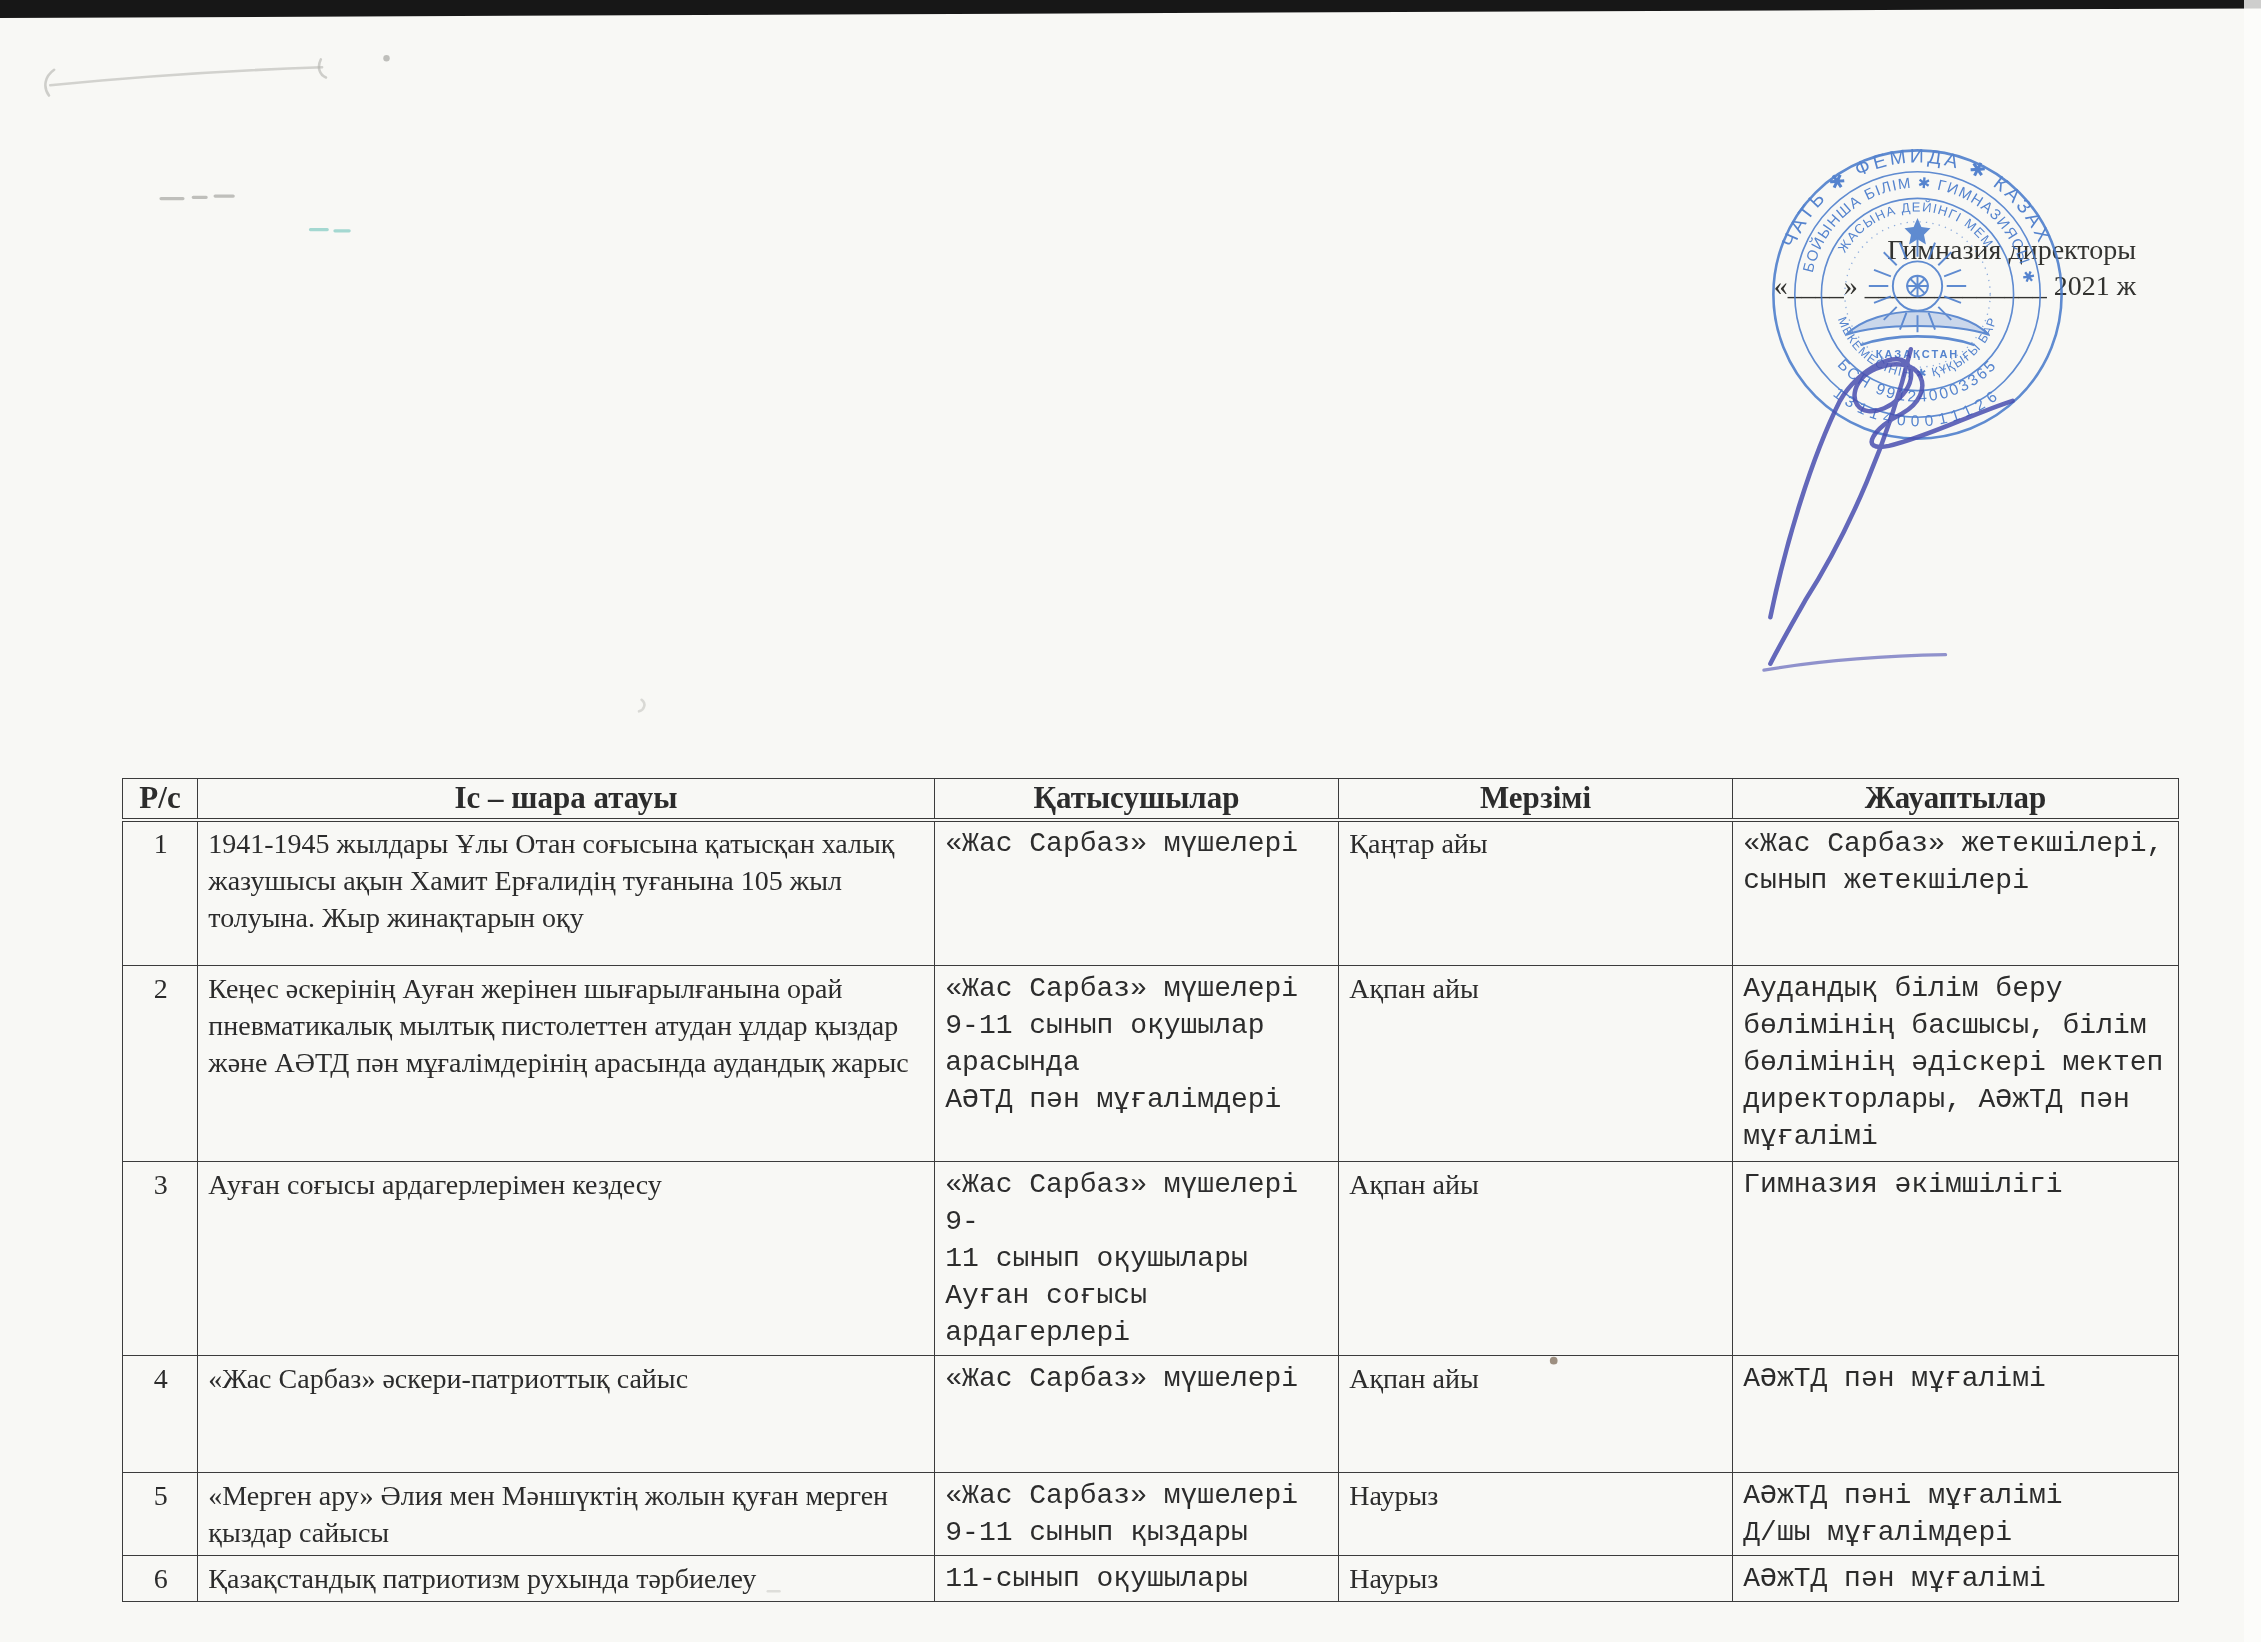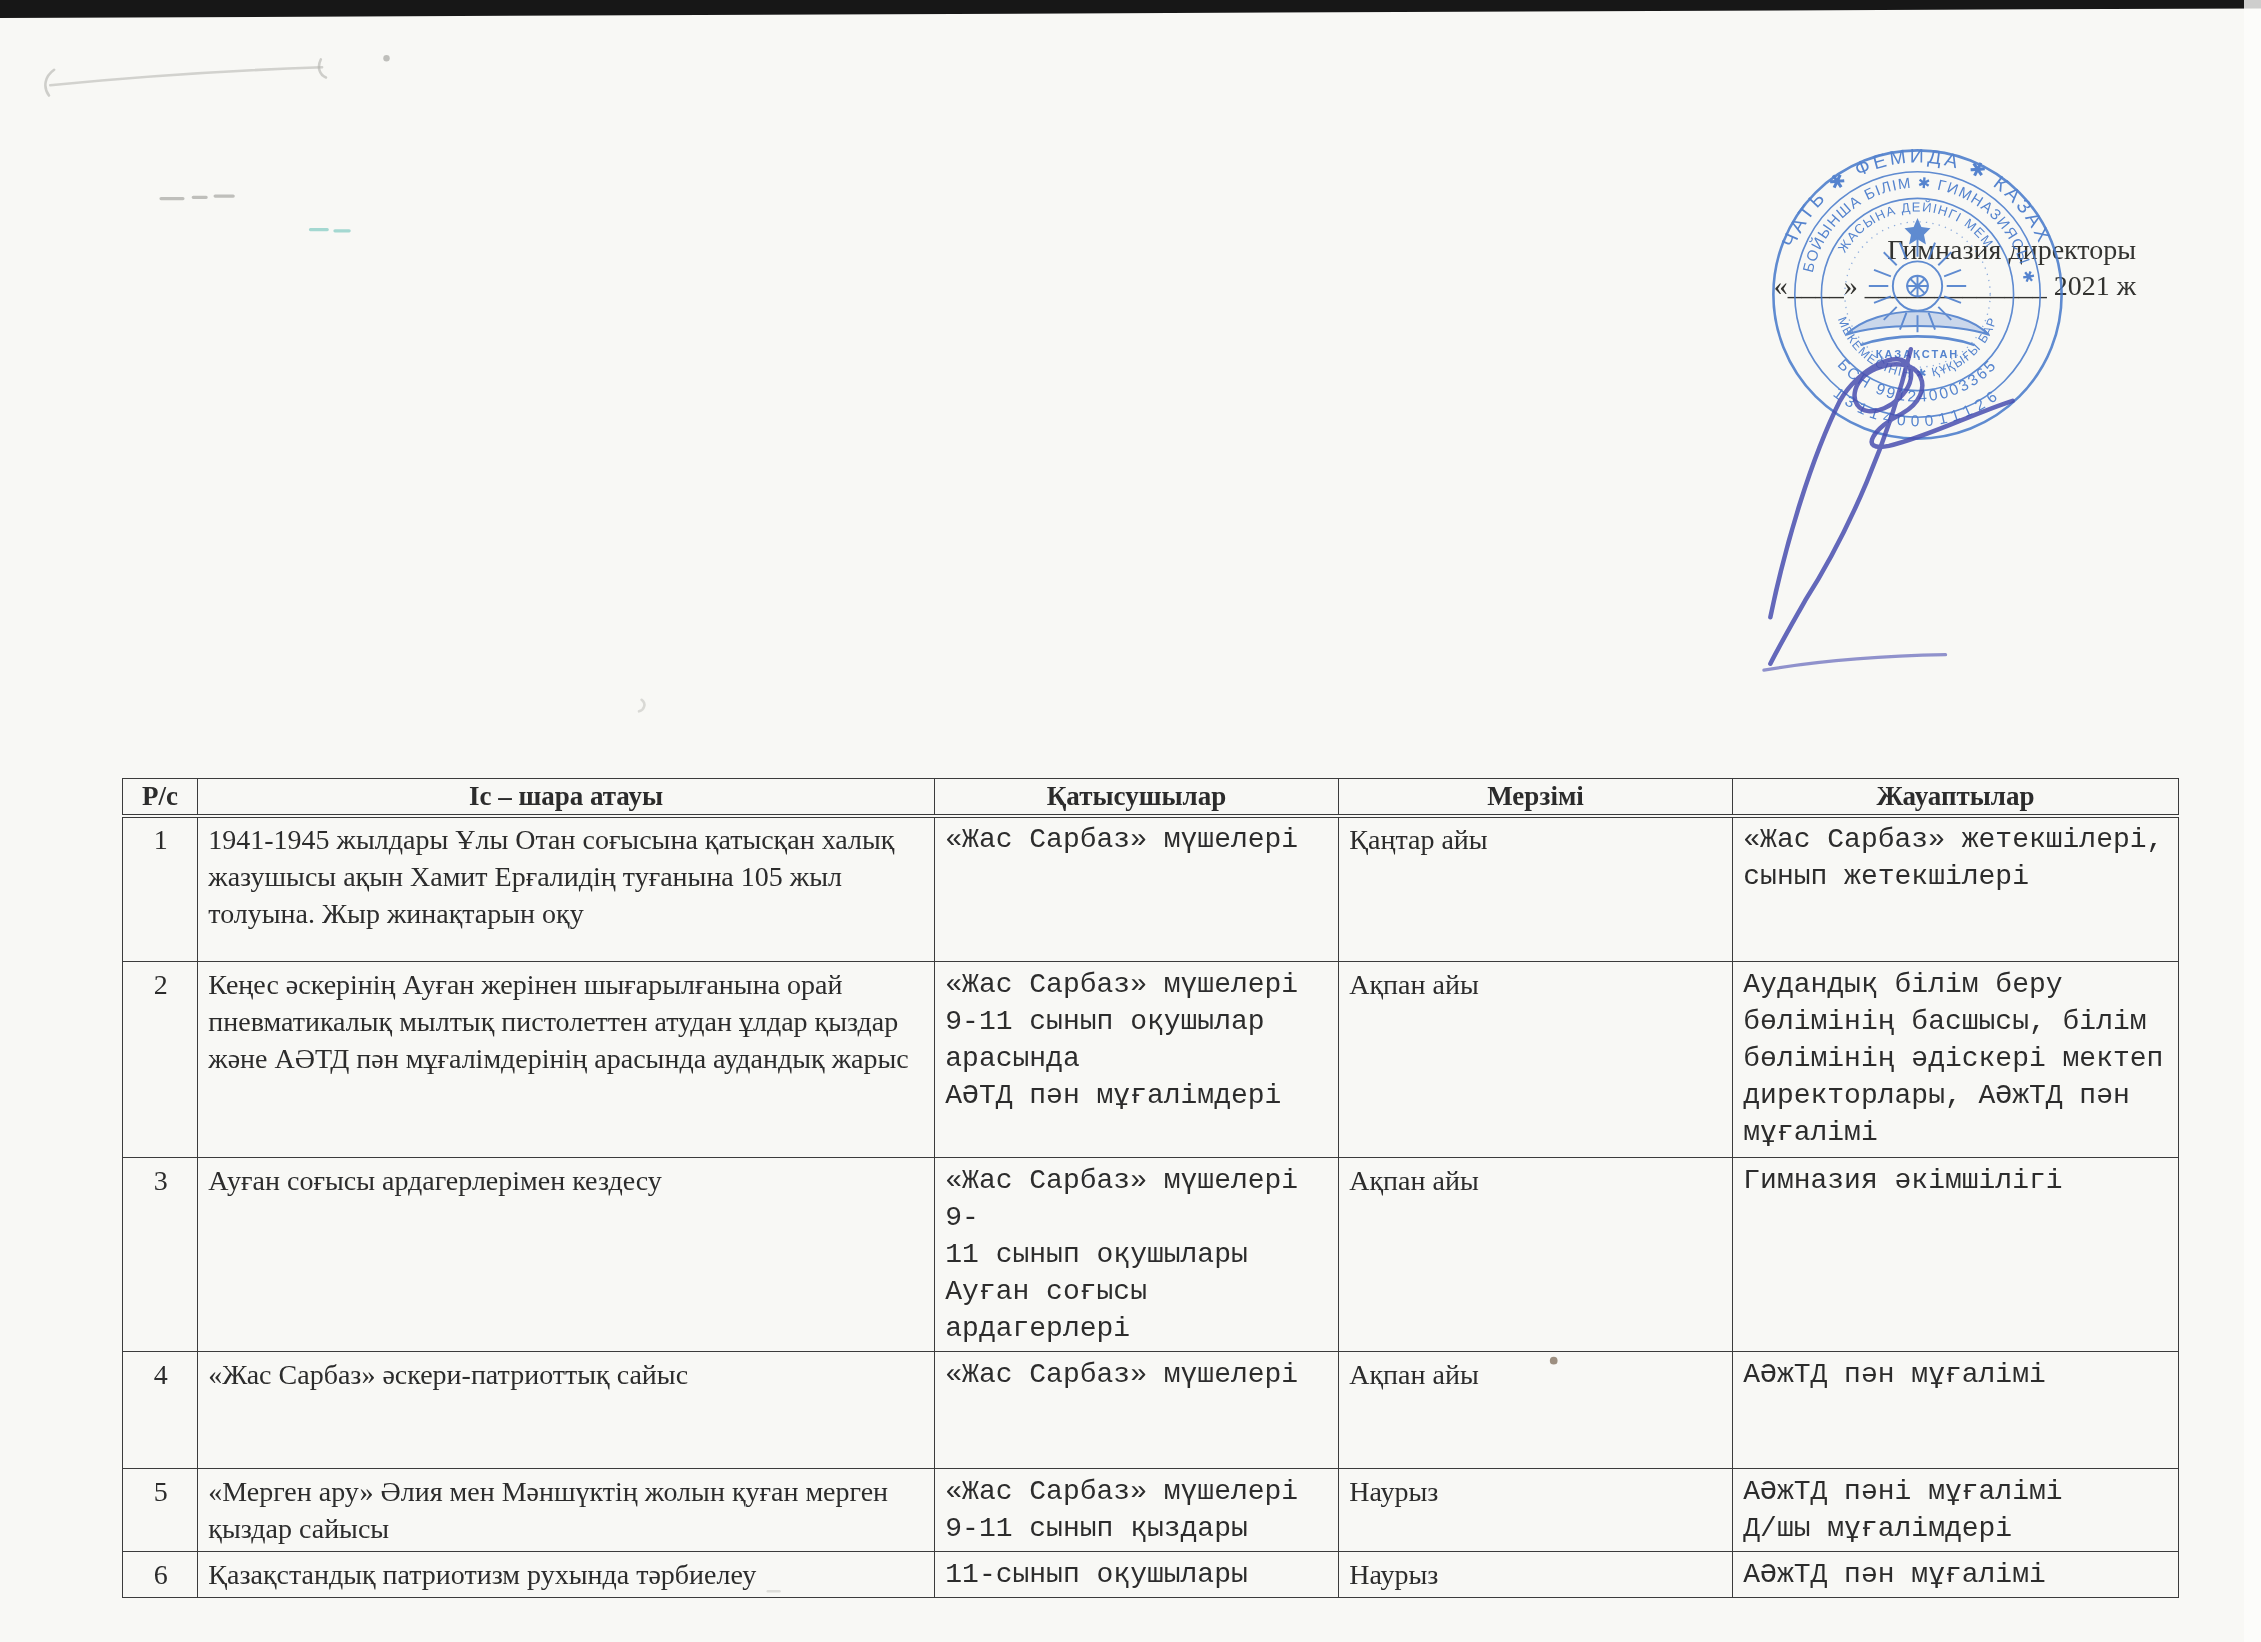--- a/index.html
+++ b/index.html
@@ -34,21 +34,21 @@
     white-space:pre-line;
   }
   
   table.plan{
     position:absolute;left:122px;top:778px;width:2057px;
     border-collapse:collapse;table-layout:fixed;
     font-size:28px;color:#2c2c2c;
   }
   table.plan th,table.plan td{border:1.9px solid #3c3c3c;}
   table.plan th{
-    font-size:27px;font-weight:bold;height:32px;padding:1.3px 3.9px;
+    font-size:31px;font-weight:bold;height:32px;padding:1.3px 3.9px;
     vertical-align:middle;text-align:center;border-bottom:4.5px double #3a3a3a;
   }
   table.plan td{vertical-align:top;padding:3.9px 9px 3.9px 10.3px;line-height:37px;}
   td.num{text-align:center;padding:3.9px 1.3px;}
   .pre{white-space:pre-line;font-family:Liberation Mono, monospace;}
   tr.r1{height:146px;} tr.r2{height:196px;} tr.r3{height:108px;}
   tr.r4{height:117px;} tr.r5{height:74px;} tr.r6{height:46px;}
   .artifacts{position:absolute;left:0;top:0;width:2261px;height:1643px;pointer-events:none;}
 </style>
 </head>

